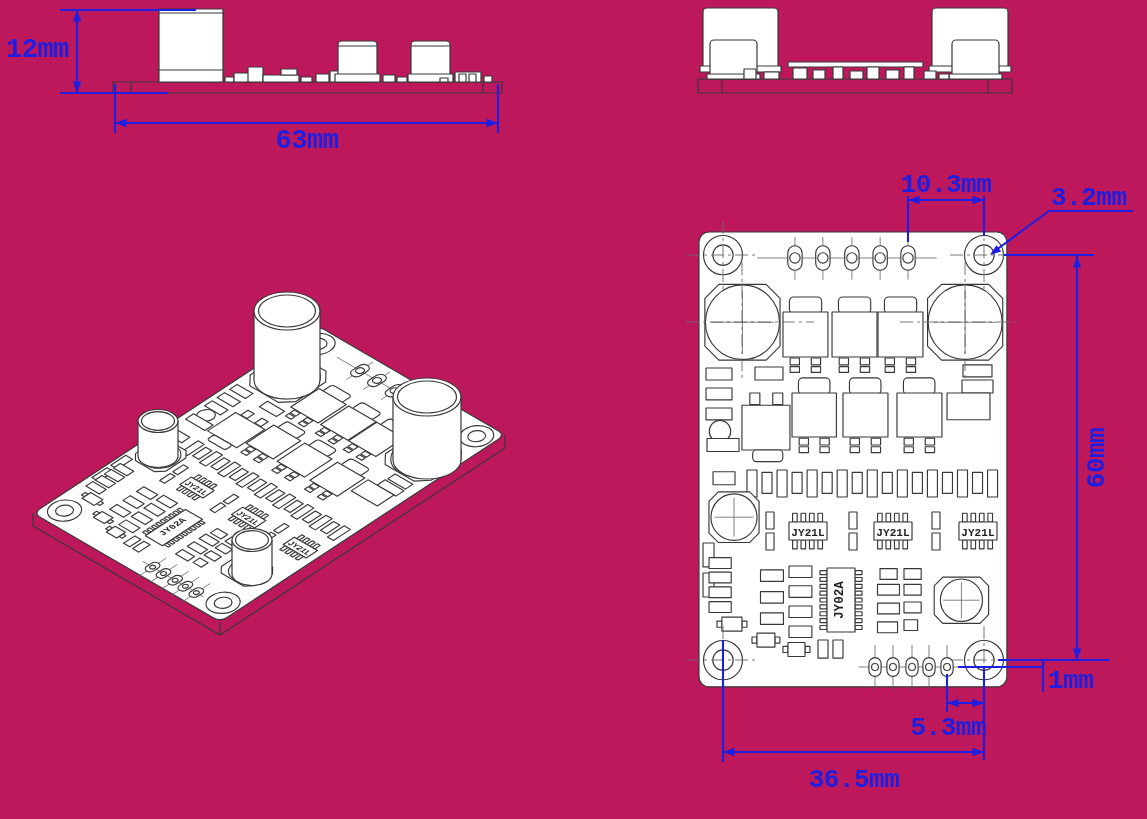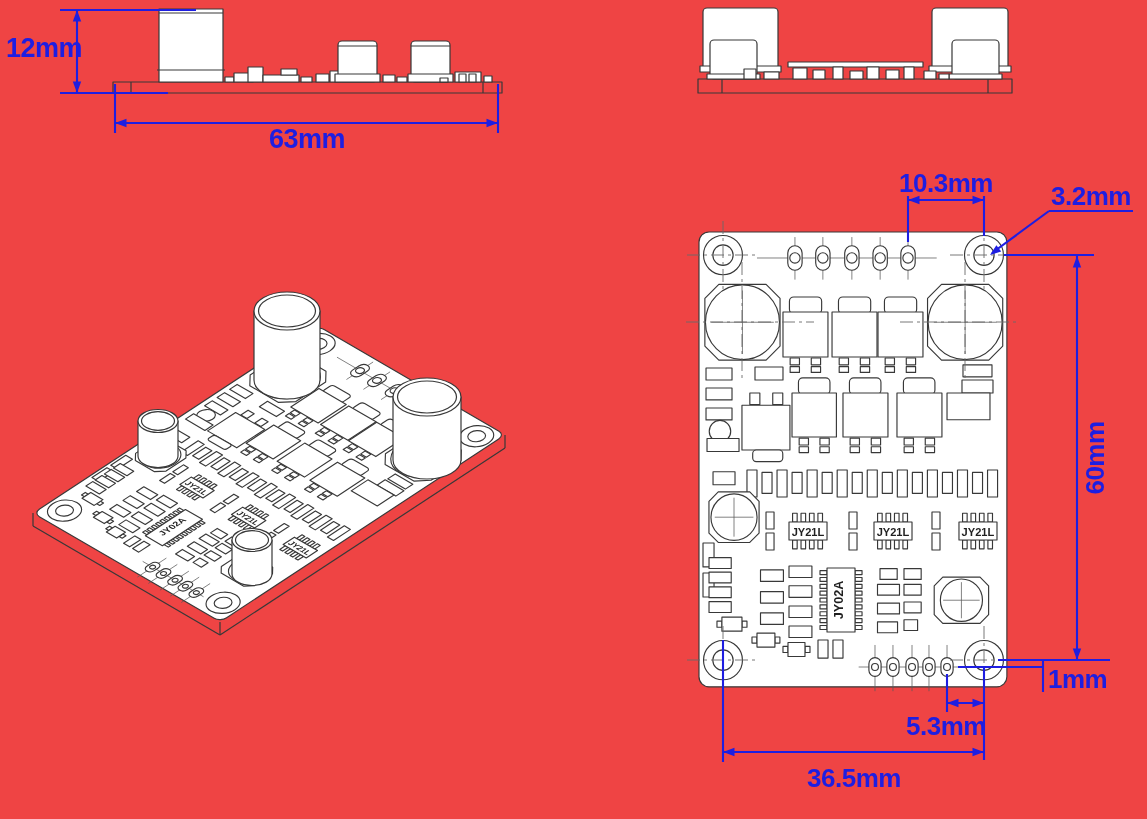--- a/index.html
+++ b/index.html
@@ -1,17 +1,17 @@
 <!DOCTYPE html>
 <html><head>
 <meta charset="utf-8">
 <style>
   html,body{margin:0;padding:0;background:#ffffff;}
-  .stage{position:relative;width:1147px;height:819px;background:#ef4444;overflow:hidden;
-         font-family:Liberation Sans, sans-serif;}
+  .stage{position:relative;width:1147px;height:819px;background:#be185d;overflow:hidden;
+         font-family:Liberation Mono, monospace;}
   
   .p  {fill:#fff;stroke:#383838;stroke-width:1.15;vector-effect:non-scaling-stroke;stroke-linejoin:round;}
   .tn {fill:none;stroke:#5a5a5a;stroke-width:0.75;vector-effect:non-scaling-stroke;}
   .cl {fill:none;stroke:#6a6a6a;stroke-width:0.9;stroke-dasharray:13 4 3 4;}
   .px {fill:none;stroke:#383838;stroke-width:1.2;stroke-linejoin:round;}
   .wx {fill:#fff;stroke:#383838;stroke-width:1.2;stroke-linejoin:round;}
   .dim{fill:none;stroke:#1e1ee1;stroke-width:2.1;}
   .dimf{fill:#1e1ee1;stroke:none;}
   .dt {font-weight:700;font-size:26px;fill:#1e1ee1;letter-spacing:-0.5px;}
   .dt27{font-weight:700;font-size:27px;fill:#1e1ee1;letter-spacing:-0.5px;}

